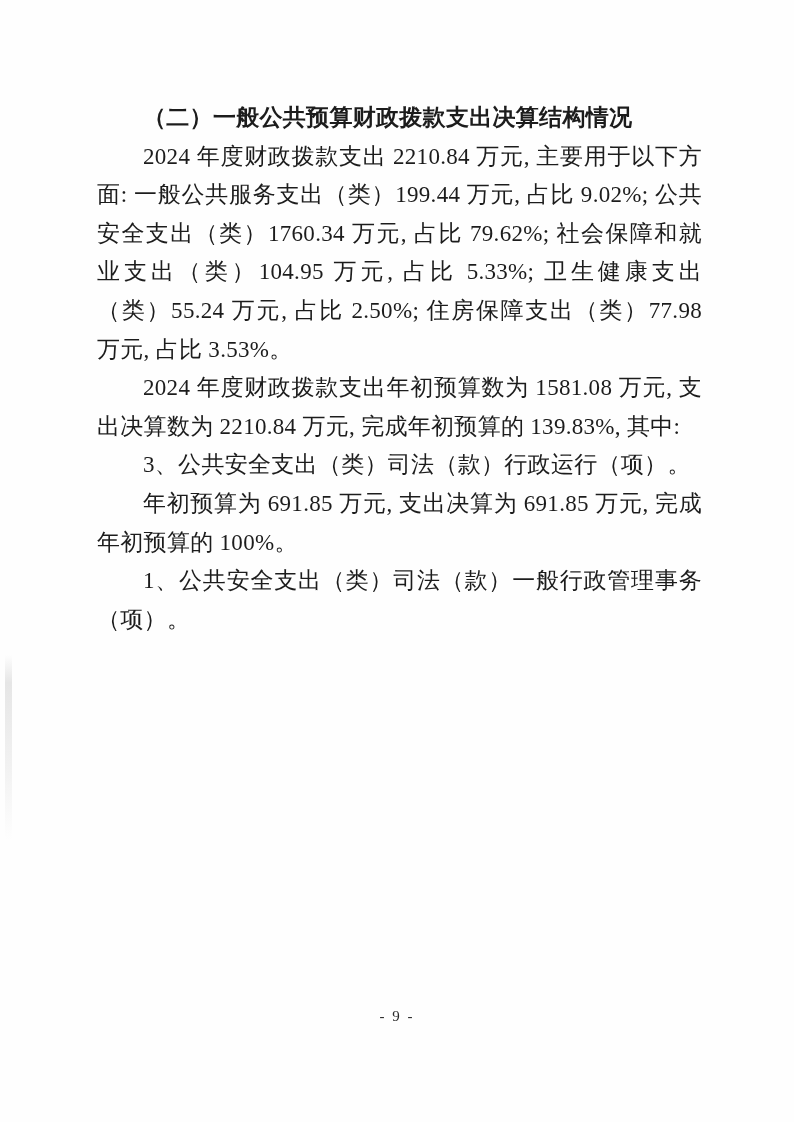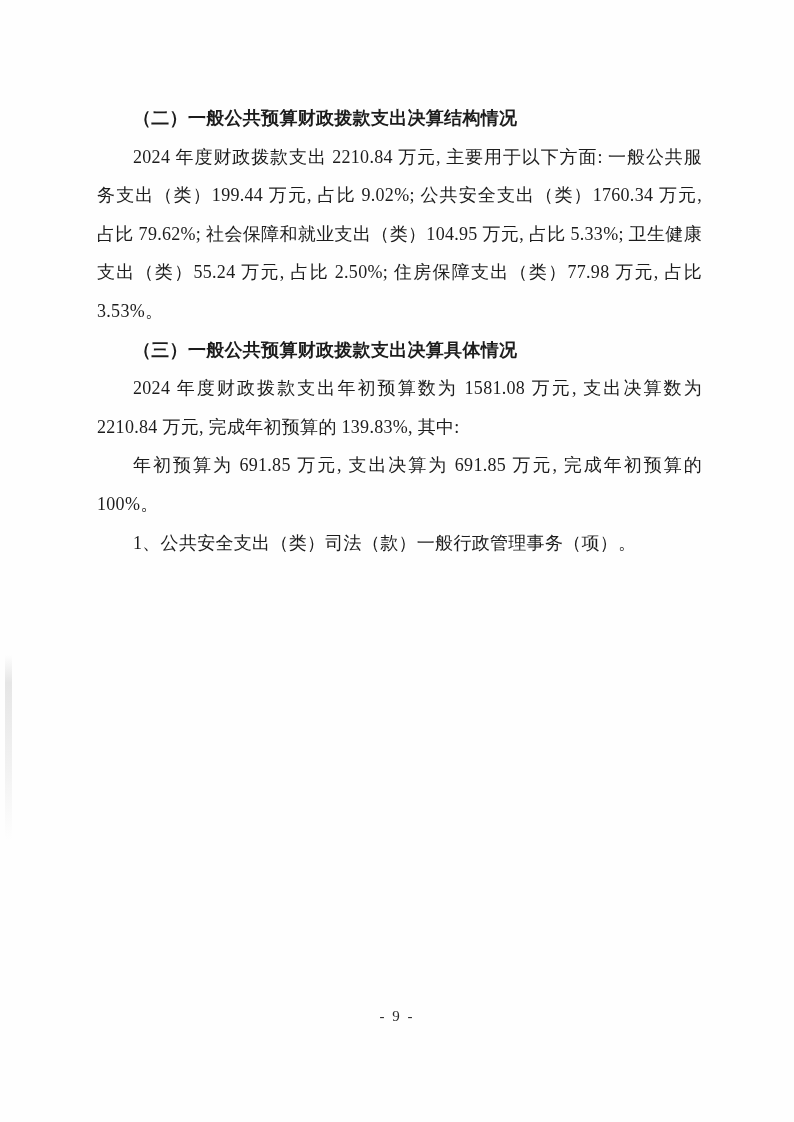--- a/index.html
+++ b/index.html
@@ -15,21 +15,21 @@
       background: #fefefe;
       overflow: hidden;
       font-family: "Liberation Serif", "DejaVu Serif", serif;
       color: #1c1c1c;
     }
     .content {
       position: absolute;
       left: 97px;
       right: 92px;
       top: 99px;
-      font-size: 18px;
+      font-size: 23px;
       line-height: 38.6px;
       text-align: justify;
       letter-spacing: 0.3px;
     }
     .content p {
       margin: 0;
       text-indent: 2em;
     }
     .content p.heading {
       font-weight: bold;
@@ -58,21 +58,21 @@
 </head>
 <body>
 
 <div class="page">
 
   <div class="scan-artifact"></div>
 
   <div class="content">
     <p class="heading">（二）一般公共预算财政拨款支出决算结构情况</p>
     <p class="para">2024 年度财政拨款支出 2210.84 万元, 主要用于以下方面: 一般公共服务支出（类）199.44 万元, 占比 9.02%; 公共安全支出（类）1760.34 万元, 占比 79.62%; 社会保障和就业支出（类）104.95 万元, 占比 5.33%; 卫生健康支出（类）55.24 万元, 占比 2.50%; 住房保障支出（类）77.98 万元, 占比 3.53%。</p>
-    <p class="heading">（三）一般公共预算财政拨款支出决算具体情况</p>
     <p class="para">2024 年度财政拨款支出年初预算数为 1581.08 万元, 支出决算数为 2210.84 万元, 完成年初预算的 139.83%, 其中:</p>
+    <p class="para">3、公共安全支出（类）司法（款）行政运行（项）。</p>
     <p class="para">年初预算为 691.85 万元, 支出决算为 691.85 万元, 完成年初预算的 100%。</p>
     <p class="para">1、公共安全支出（类）司法（款）一般行政管理事务（项）。</p>
   </div>
 
   <div class="page-number">- 9 -</div>
 
 </div>
 
 </body></html>

